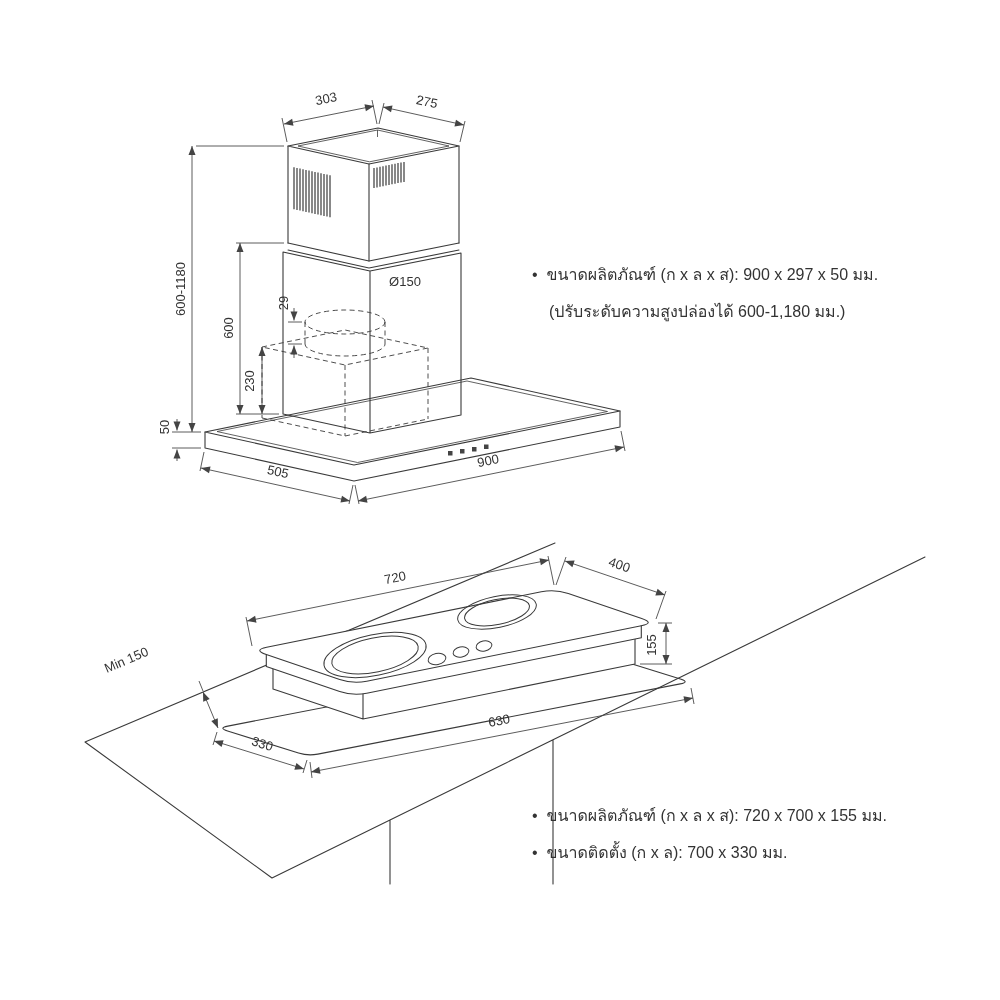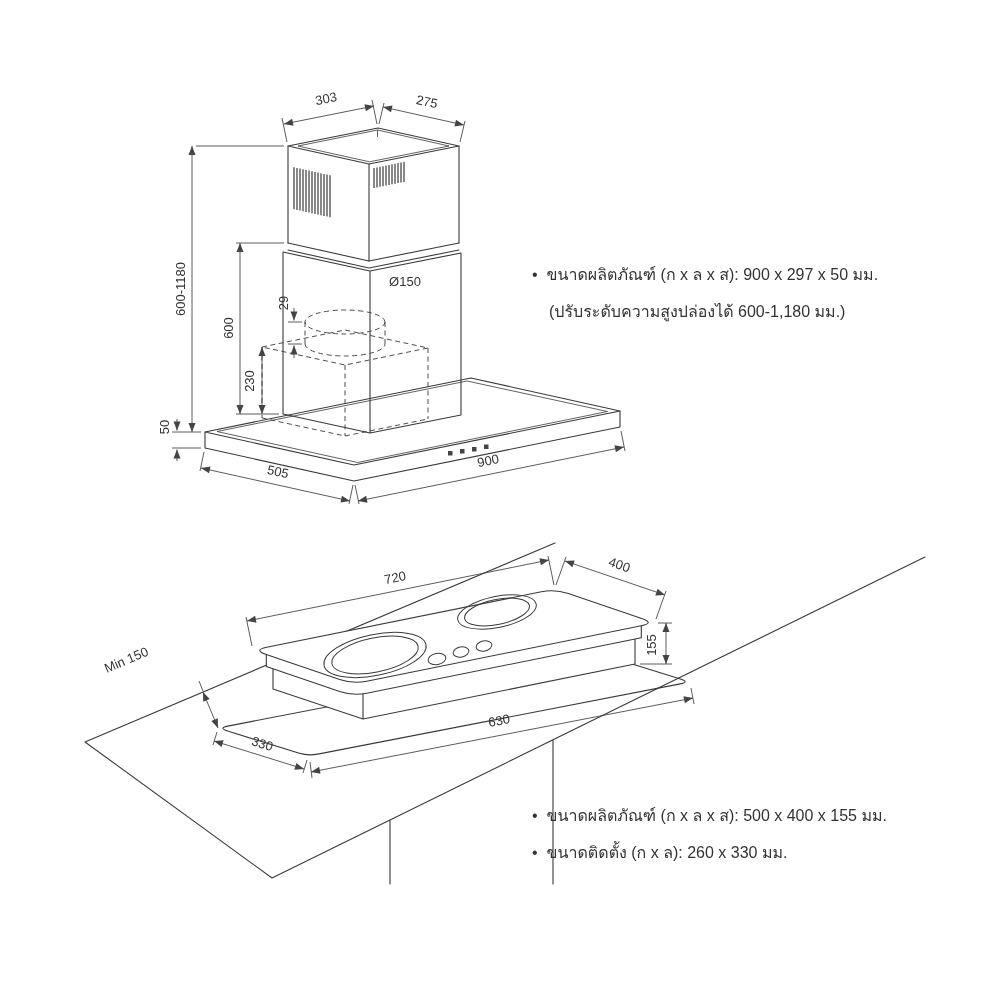--- a/index.html
+++ b/index.html
@@ -148,19 +148,19 @@
   </svg>
 
   <div class="note" style="left:532px;top:265px">
     <span class="b">•</span><span>ขนาดผลิตภัณฑ์ (ก x ล x ส): 900 x 297 x 50 มม.</span>
   </div>
   <div class="note" style="left:549px;top:302px">
     <span>(ปรับระดับความสูงปล่องได้ 600-1,180 มม.)</span>
   </div>
 
   <div class="note" style="left:532px;top:806px">
-    <span class="b">•</span><span>ขนาดผลิตภัณฑ์ (ก x ล x ส): 500 x 400 x 155 มม.</span>
+    <span class="b">•</span><span>ขนาดผลิตภัณฑ์ (ก x ล x ส): 720 x 700 x 155 มม.</span>
   </div>
   <div class="note" style="left:532px;top:843px">
-    <span class="b">•</span><span>ขนาดติดตั้ง (ก x ล): 260 x 330 มม.</span>
+    <span class="b">•</span><span>ขนาดติดตั้ง (ก x ล): 700 x 330 มม.</span>
   </div>
 
 </div>
 
 </body></html>

